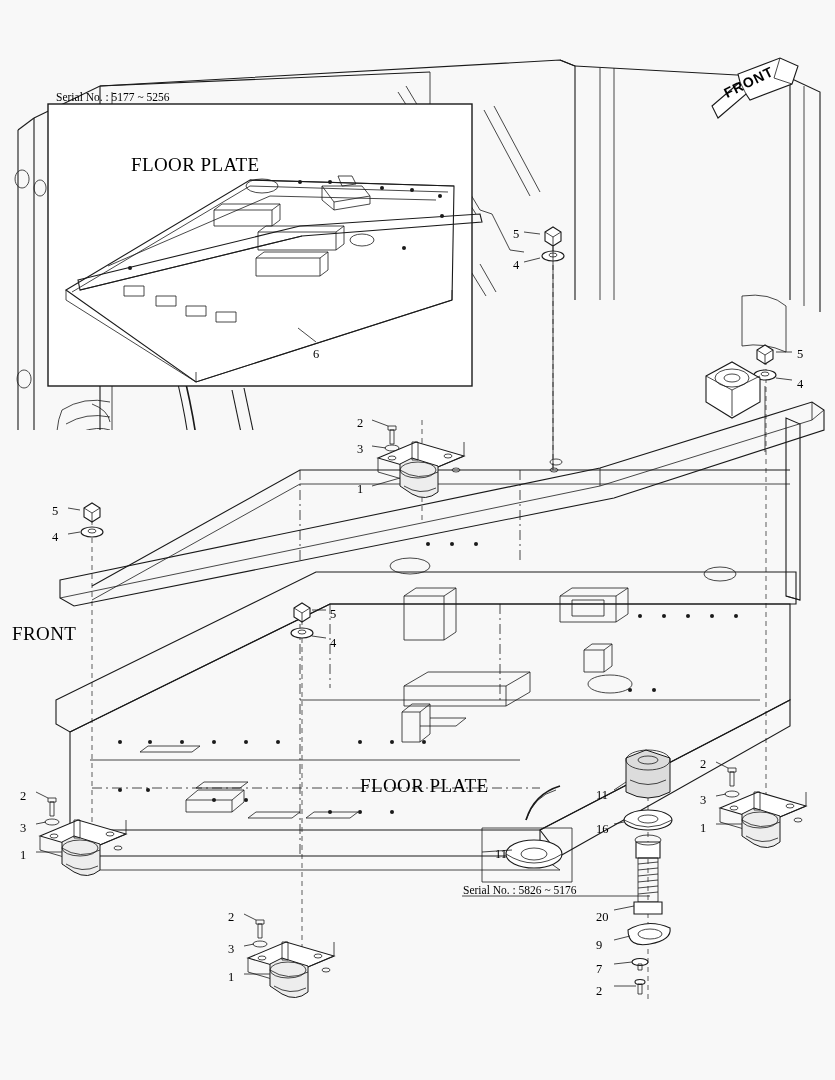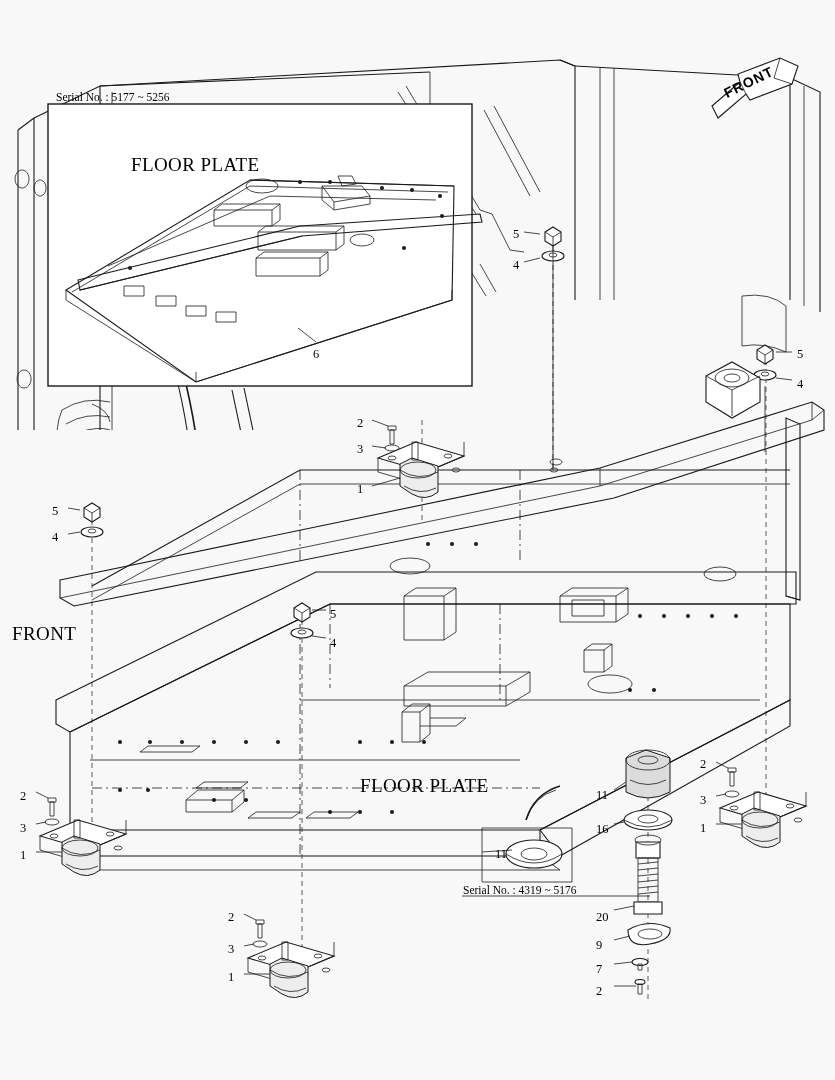--- a/index.html
+++ b/index.html
@@ -523,21 +523,21 @@
   </svg>
 
   <div class="lbl small" style="left:56px; top:92px;">Serial No. : 5177 ~ 5256</div>
 
   <div class="lbl big" style="left:131px; top:155px;">FLOOR PLATE</div>
 
   <div class="lbl big" style="left:360px; top:776px;">FLOOR PLATE</div>
 
   <div class="lbl big" style="left:12px; top:624px;">FRONT</div>
 
-  <div class="lbl small" style="left:463px; top:885px;">Serial No.  : 4319 ~ 5176</div>
+  <div class="lbl small" style="left:463px; top:885px;">Serial No.  : 5826 ~ 5176</div>
 
   <div class="front-text" style="left:722px; top:74px;">FRONT</div>
 
   <div id="callout-layer">
       <div class="lbl num" style="left: 313px; top: 348px;">6</div>
       <div class="lbl num" style="left: 513px; top: 228px;">5</div>
       <div class="lbl num" style="left: 513px; top: 259px;">4</div>
       <div class="lbl num" style="left: 797px; top: 348px;">5</div>
       <div class="lbl num" style="left: 797px; top: 378px;">4</div>
       <div class="lbl num" style="left: 357px; top: 417px;">2</div>

